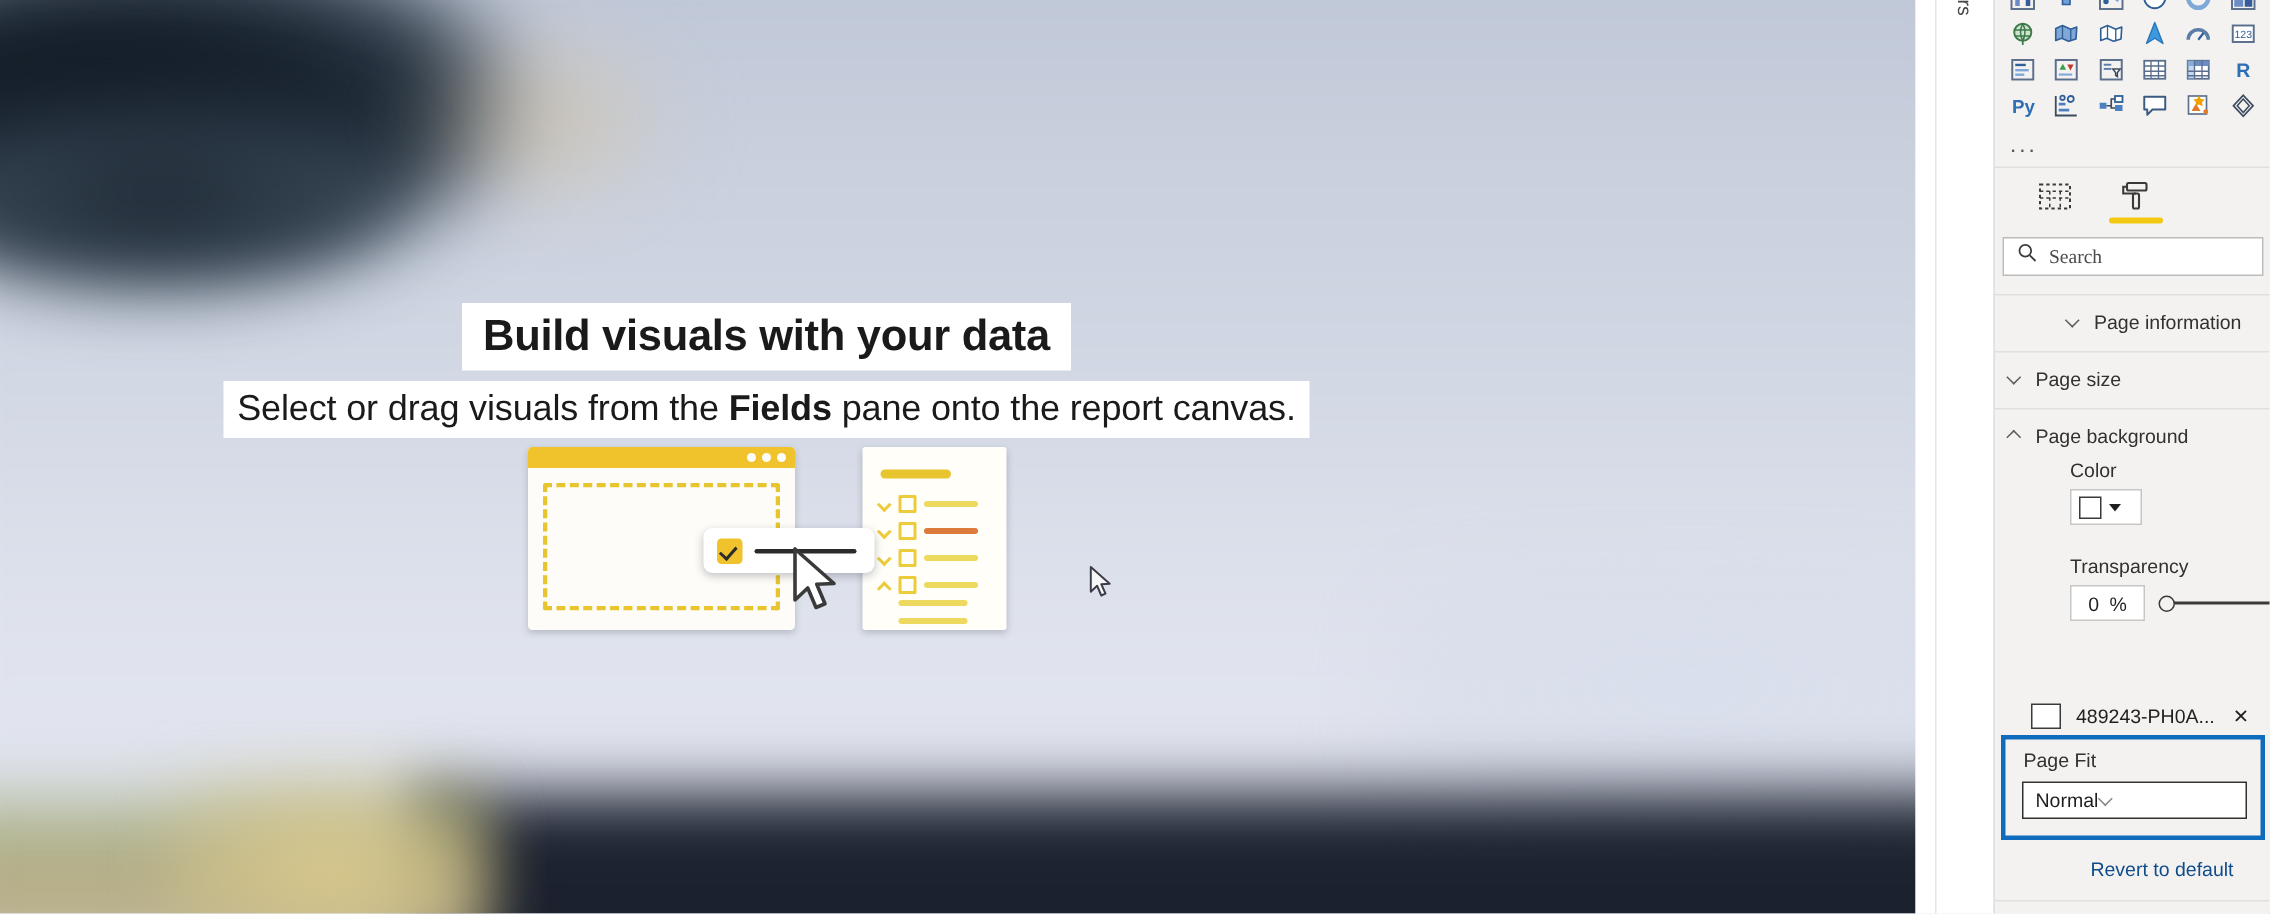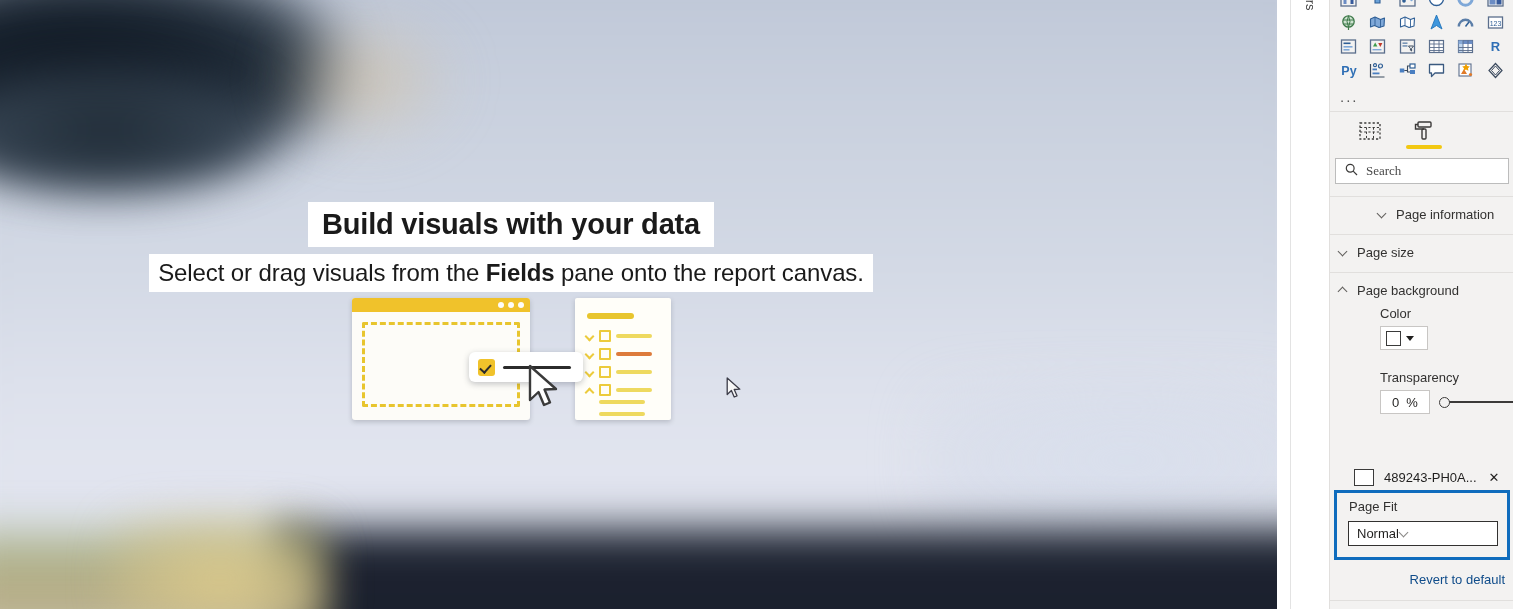--- a/index.html
+++ b/index.html
@@ -660,21 +660,21 @@
     border-right: 1.3px solid #8a8886;
     border-bottom: 1.3px solid #8a8886;
     transform: rotate(45deg);
   }
   .revert {
     position: absolute;
     left: 0;
     top: 572px;
     width: 100%;
     text-align: right;
-    padding-right: 8px;
+    padding-right: 24px;
     box-sizing: border-box;
     font-size: 13px;
     color: #0f4c8a;
     cursor: pointer;
   }
   .pane-bottom-rule {
     position: absolute;
     left: 0;
     top: 600px;
     width: 100%;

